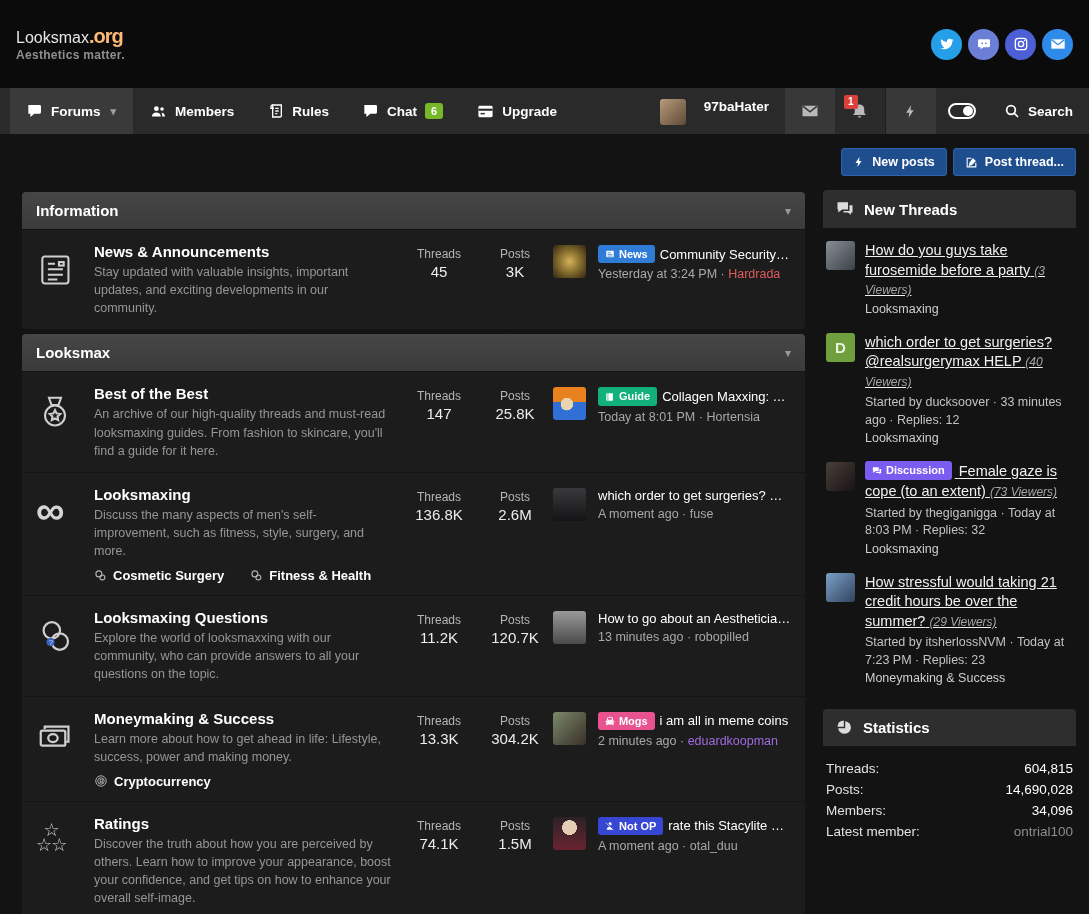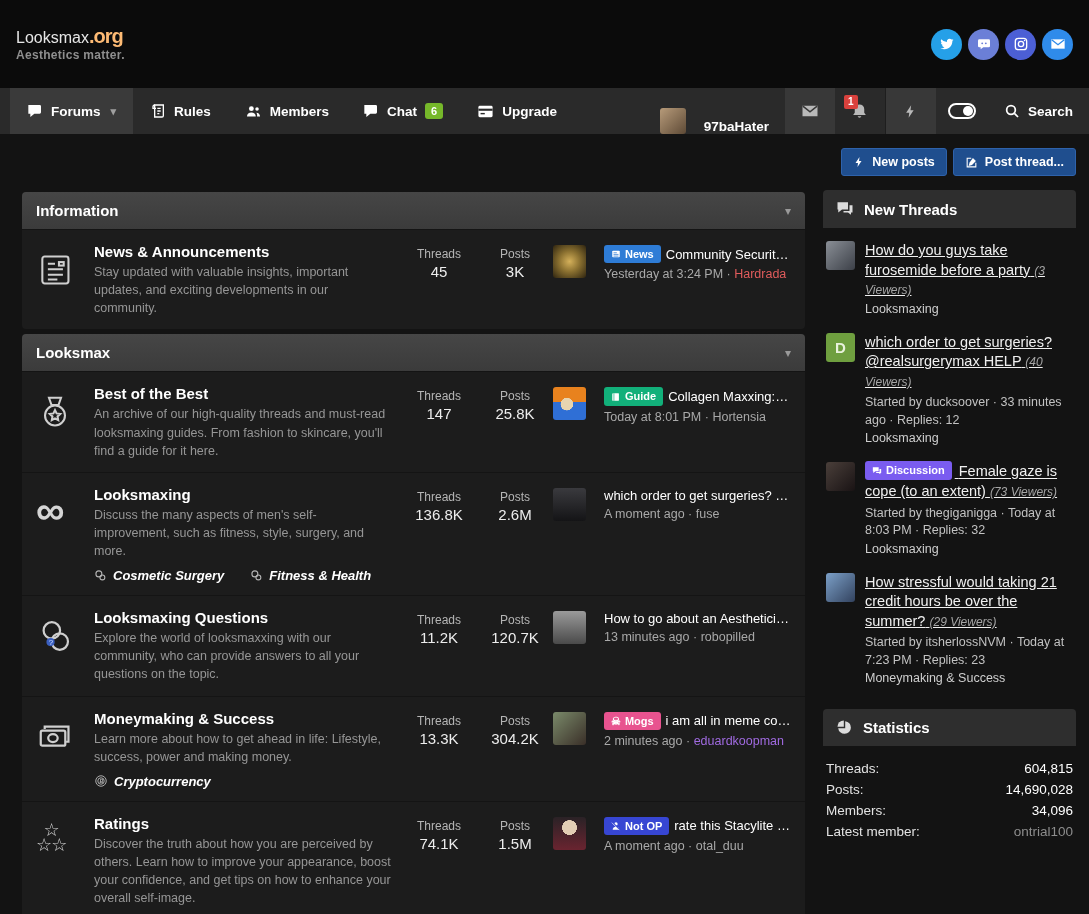--- a/index.html
+++ b/index.html
@@ -24,21 +24,21 @@
   .soc-ig { background:#4c5fd5; }
   .soc-em { background:#2f8bea; }
 
   
   .navbar { height:46px; background:#2a2a2a; display:flex; align-items:stretch; padding-left:10px; }
   .nav-item { display:flex; align-items:center; gap:8px; padding:0 17px; color:#fff; font-weight:700; font-size:13.5px; cursor:pointer; white-space:nowrap; }
   .nav-item.active { background:#3a3a3a; }
   .caret { color:#9f9f9f; font-size:11px; margin-left:2px; }
   .chat-badge { background:#76b82a; color:#fff; font-size:11px; font-weight:700; padding:2px 6px; border-radius:3px; }
   .nav-right { margin-left:auto; display:flex; align-items:stretch; }
-  .user-chip { display:flex; align-items:flex-end; gap:18px; padding:0 16px; cursor:pointer; }
+  .user-chip { display:flex; align-items:flex-start; gap:18px; padding:11px 16px; cursor:pointer; }
   .user-avatar { width:26px; height:26px; border-radius:3px; background:linear-gradient(135deg,#b79b7a,#5e4a36); }
   .user-name { font-weight:700; font-size:13.5px; color:#fff; }
   .nav-btn { width:50px; display:flex; align-items:center; justify-content:center; color:#b9b9b9; cursor:pointer; position:relative; }
   .nav-btn.raised { background:#383838; }
   .nav-divider { width:1px; background:#1e1e1e; }
   .notif-badge { position:absolute; top:7px; left:9px; background:#d9413d; color:#fff; font-size:10px; font-weight:700; padding:1px 4px; border-radius:2px; line-height:1.2; }
   .toggle-btn { width:52px; display:flex; align-items:center; justify-content:center; cursor:pointer; }
   .toggle-pill { width:28px; height:16px; border:2px solid #fff; border-radius:9px; position:relative; }
   .toggle-pill::after { content:""; position:absolute; right:1px; top:1px; width:10px; height:10px; background:#fff; border-radius:50%; }
   .search-btn { display:flex; align-items:center; gap:8px; padding:0 16px; color:#fff; font-weight:700; font-size:13.5px; cursor:pointer; }
@@ -52,26 +52,26 @@
   .cat-block { margin-bottom:5px; border-radius:4px; overflow:hidden; }
   .cat-header { background:linear-gradient(180deg,#464646,#3b3b3b); padding:10px 14px; display:flex; align-items:center; justify-content:space-between; cursor:pointer; }
   .cat-title { font-size:15px; font-weight:700; color:#fff; }
   .cat-chevron { color:#9a9a9a; font-size:12px; }
   .forum-row { display:flex; background:#1c1c1c; padding:13px 14px 12px 14px; border-top:1px solid #141414; cursor:pointer; }
   .f-icon { width:58px; display:flex; align-items:flex-start; justify-content:flex-start; color:#cfcfcf; padding-top:8px; }
   .f-main { flex:1; padding-right:10px; }
   .f-title { font-size:15px; font-weight:700; color:#fff; margin-bottom:3px; }
   .f-desc { font-size:12.5px; color:#969696; line-height:1.45; max-width:348px; }
   .f-subs { display:flex; gap:26px; margin-top:8px; }
-  .f-sub { display:flex; align-items:center; gap:6px; font-size:13px; font-weight:700; color:#fff; cursor:pointer;font-style:italic; }
+  .f-sub { display:flex; align-items:center; gap:6px; font-size:13px; font-weight:700; color:#fff; cursor:pointer; }
   .f-sub .sub-ico { color:#b5b5b5; display:flex; }
   .f-stat { width:76px; text-align:center; padding-top:4px; }
   .s-label { font-size:12px; color:#b5b5b5; margin-bottom:2px; }
   .s-value { font-size:15px; color:#ededed; }
-  .f-last { width:238px; display:flex; gap:18px; padding-top:2px; }
+  .f-last { width:238px; display:flex; gap:12px; padding-top:2px; }
   .l-avatar { width:33px; height:33px; border-radius:3px; flex:none; cursor:pointer; }
   .l-info { min-width:0; }
   .l-line { display:flex; align-items:center; gap:5px; margin-bottom:4px; }
   .l-title { font-size:13px; color:#fff; white-space:nowrap; overflow:hidden; text-overflow:ellipsis; }
   .l-meta { font-size:12.5px; color:#a9a9a9; white-space:nowrap; }
   .badge { display:inline-flex; align-items:center; gap:4px; font-size:11px; font-weight:700; color:#fff; padding:2px 7px; border-radius:3px; flex:none; line-height:1.3; }
   .badge-news { background:#2e7cd6; }
   .badge-guide { background:#12b07a; }
   .badge-mogs { background:#e8538f; }
   .badge-notop { background:#3746d3; }
@@ -153,35 +153,35 @@
 
 <nav class="navbar">
   <div class="nav-item active">
     <svg width="16" height="16" viewBox="0 0 24 24" fill="currentColor">
         <path d="M2 3h17a2 2 0 0 1 2 2v9a2 2 0 0 1-2 2h-8l-6 5v-5H2z"></path>
       </svg>
     <span>Forums</span>
     <span class="caret">▾</span>
   </div>
   <div class="nav-item">
-    <svg width="16" height="16" viewBox="0 0 24 24" fill="none" stroke="currentColor" stroke-width="2">
-        <path d="M7 3h13v16a2 2 0 0 1-2 2H7z"></path>
-        <path d="M7 3a2.5 2.5 0 0 0-2.5 2.5V8H9"></path>
-        <path d="M11 8h5M11 12h5M11 16h3"></path>
-      </svg>
-    <span>Rules</span>
-  </div>
-  <div class="nav-item">
     <svg width="17" height="17" viewBox="0 0 24 24" fill="currentColor">
         <circle cx="9" cy="8" r="3.4"></circle>
         <path d="M2.8 19c0-3.4 2.8-5.6 6.2-5.6s6.2 2.2 6.2 5.6z"></path>
         <circle cx="17" cy="8.6" r="2.5"></circle>
         <path d="M16.2 13.9c2.8.3 5 2.2 5 5.1h-4.1a7.6 7.6 0 0 0-.9-5.1z"></path>
       </svg>
     <span>Members</span>
+  </div>
+  <div class="nav-item">
+    <svg width="16" height="16" viewBox="0 0 24 24" fill="none" stroke="currentColor" stroke-width="2">
+        <path d="M7 3h13v16a2 2 0 0 1-2 2H7z"></path>
+        <path d="M7 3a2.5 2.5 0 0 0-2.5 2.5V8H9"></path>
+        <path d="M11 8h5M11 12h5M11 16h3"></path>
+      </svg>
+    <span>Rules</span>
   </div>
   <div class="nav-item">
     <svg width="16" height="16" viewBox="0 0 24 24" fill="currentColor">
         <path d="M2 3h17a2 2 0 0 1 2 2v9a2 2 0 0 1-2 2h-8l-6 5v-5H2z"></path>
       </svg>
     <span>Chat</span>
     <span class="chat-badge">6</span>
   </div>
   <div class="nav-item">
     <svg width="17" height="17" viewBox="0 0 24 24" fill="currentColor">

